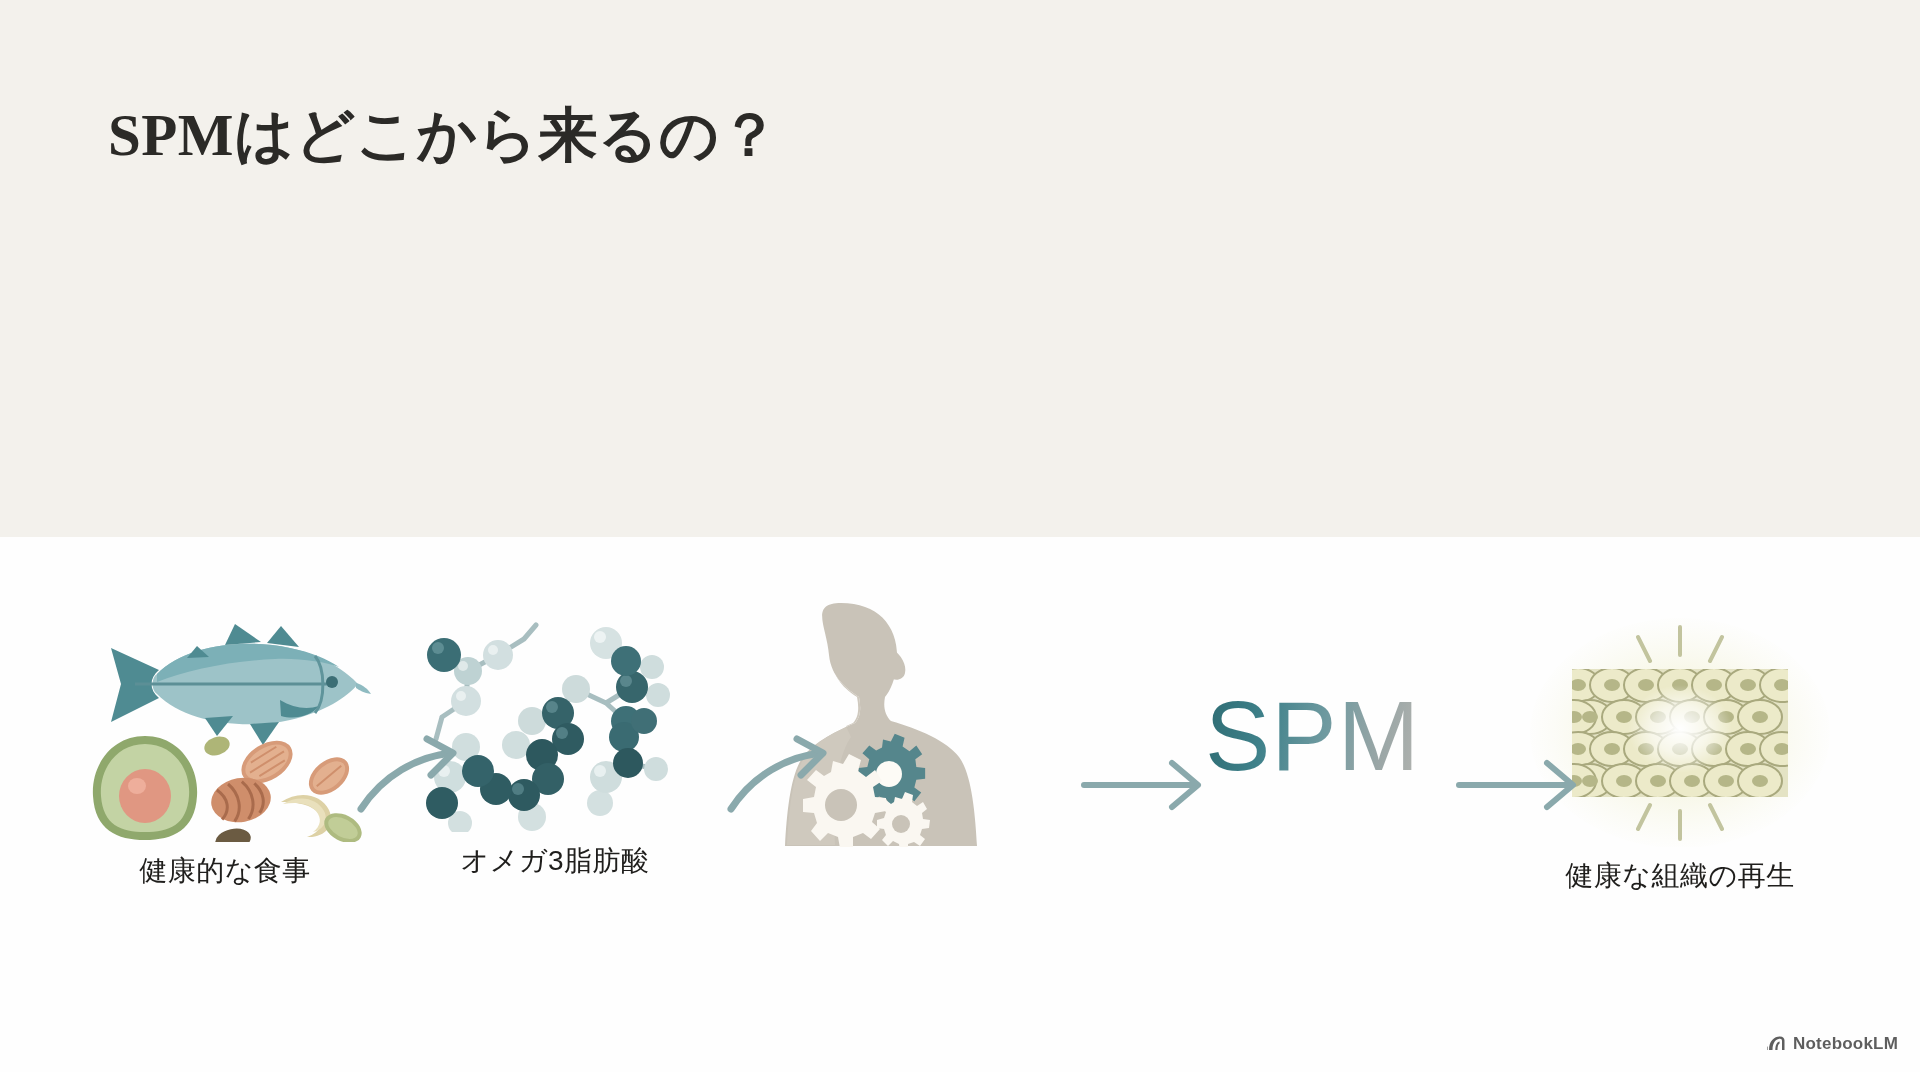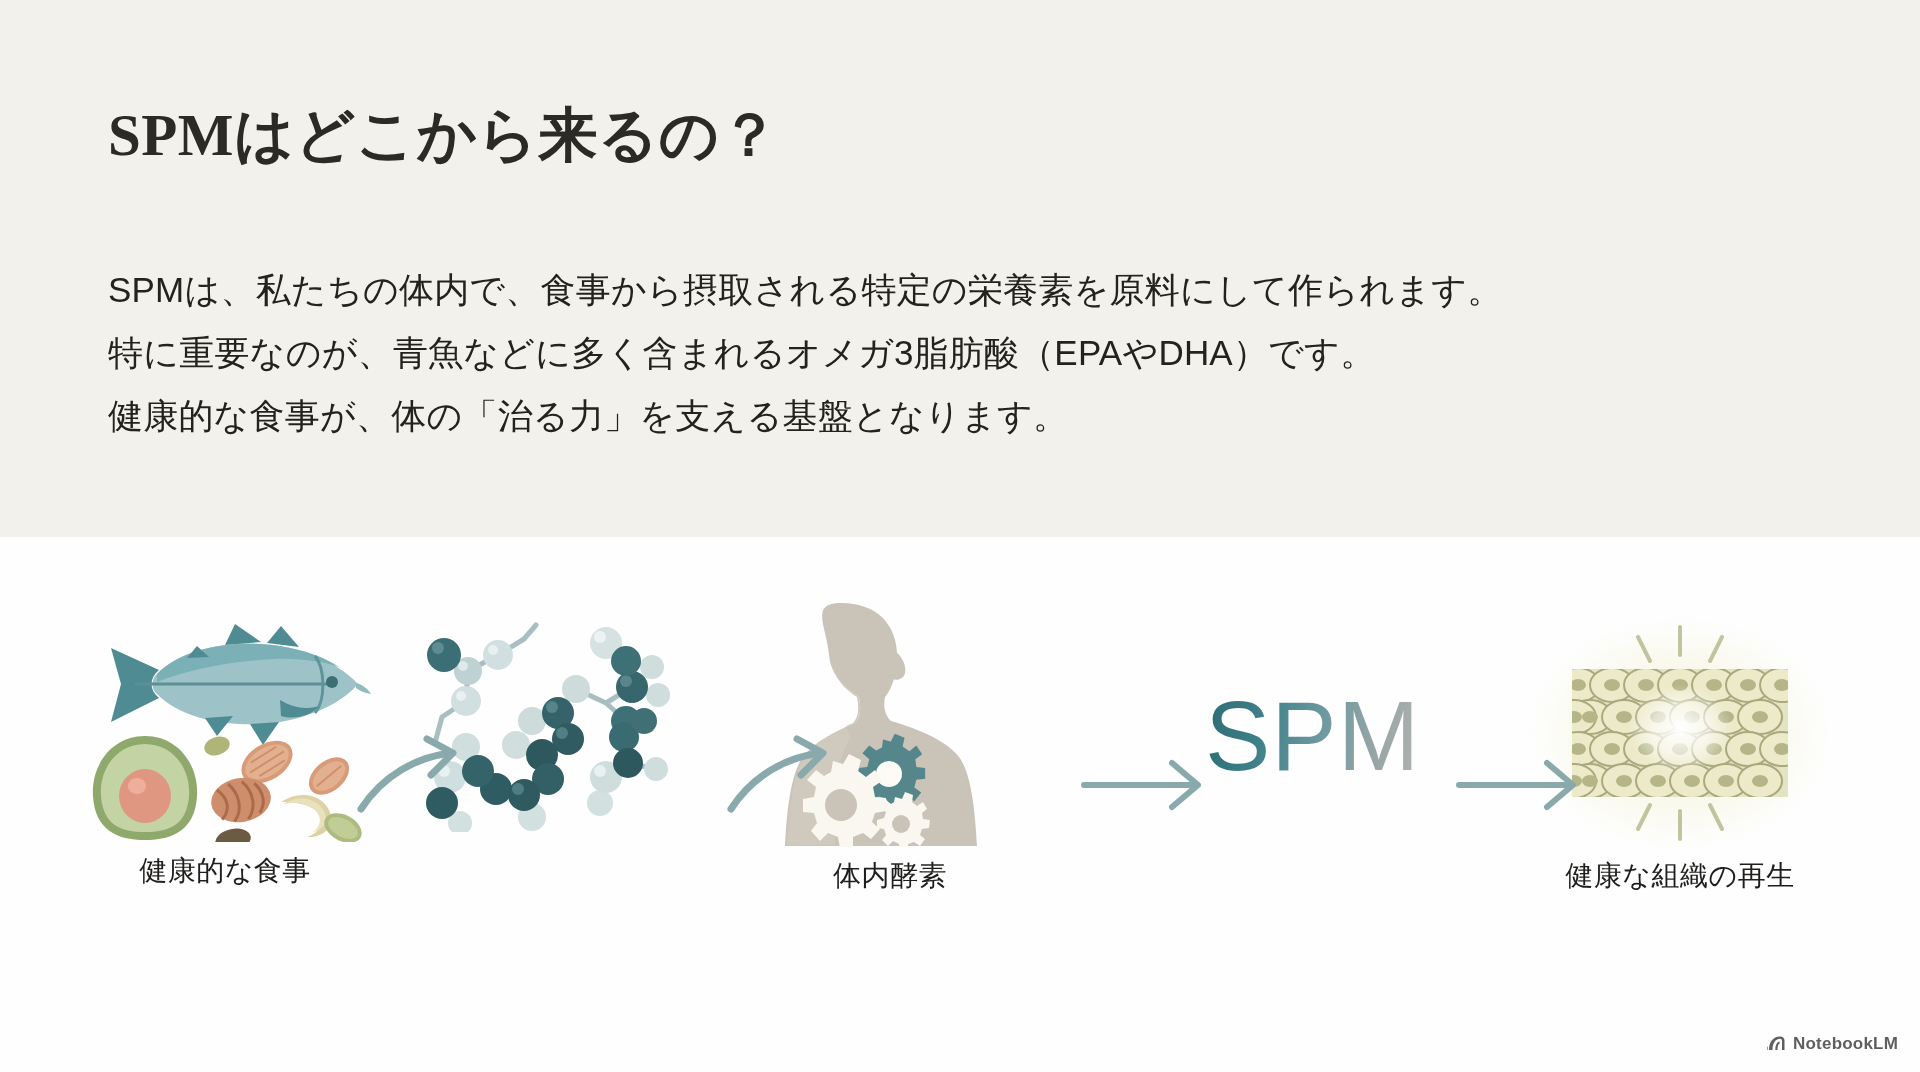--- a/index.html
+++ b/index.html
@@ -138,25 +138,20 @@
   }
 </style>
 </head>
 <body>
 
 <div class="slide">
 
   <div class="top-panel">
     <div class="slide-title">SPMはどこから来るの？</div>
 
-    <div class="body-copy">
-      <span class="line">SPMは、私たちの体内で、食事から摂取される特定の栄養素を原料にして作られます。</span>
-      <span class="line">特に重要なのが、青魚などに多く含まれるオメガ3脂肪酸（EPAやDHA）です。</span>
-      <span class="line">健康的な食事が、体の「治る力」を支える基盤となります。</span>
-    </div>
   </div>
 
   <div class="bottom-panel">
     <div class="flow">
 
       <div class="node" id="node-diet">
         <div class="node-art">
           <svg width="300" height="230" viewBox="0 0 300 230">
 
             <g>
@@ -299,20 +294,21 @@
                 <circle cx="98" cy="172" r="6" fill="#507d83"></circle>
               <circle cx="76" cy="172" r="16" fill="#2f5c62"></circle>
               <circle cx="58" cy="154" r="16" fill="#34636a"></circle>
               <circle cx="22" cy="186" r="16" fill="#2f5c62"></circle>
               <circle cx="204" cy="120" r="15" fill="#3a6b72"></circle>
               <circle cx="224" cy="104" r="13" fill="#406f76"></circle>
               <circle cx="208" cy="146" r="15" fill="#2d585e"></circle>
             </g>
           </svg>
         </div>
+        <div class="node-label">オメガ3脂肪酸</div>
       </div>
 
       <div class="node" id="node-enzyme">
         <div class="node-art">
           <svg width="230" height="250" viewBox="0 0 230 250">
             <defs>
               <clipPath id="bodyclip">
                 <path d="M70 8 C108 8 126 34 124 66 C123 84 116 94 112 100
                          C110 110 112 118 118 124 C146 132 174 144 186 160
                          C198 176 202 210 204 248 L12 248
@@ -354,21 +350,20 @@
               <g transform="translate(120,222)">
                 <path d="M0,-22 L7,-20 L10,-27 L18,-24 L17,-17 L22,-13 L28,-17 L32,-10 L27,-6
                          L28,0 L35,1 L34,9 L27,10 L25,16 L30,20 L25,27 L19,23 L13,25 L13,32
                          L5,32 L4,25 L-2,22 L-7,27 L-13,21 L-9,16 L-11,10 L-18,9 L-18,1
                          L-11,-1 L-9,-7 L-15,-12 L-9,-19 L-4,-15 L-1,-17 Z" fill="#faf7f1"></path>
                 <circle cx="6" cy="5" r="9" fill="#c9c3b8"></circle>
               </g>
             </g>
           </svg>
         </div>
-        <div class="node-label">体内酵素</div>
       </div>
 
       <div class="spm-word">SPM</div>
 
       <div class="node" id="node-tissue">
         <div class="node-art">
           <svg width="300" height="230" viewBox="0 0 300 230">
             <defs>
               <radialGradient id="glow" cx="50%" cy="50%" r="52%">
                 <stop offset="0%" stop-color="#ffffff" stop-opacity="0.95"></stop>

